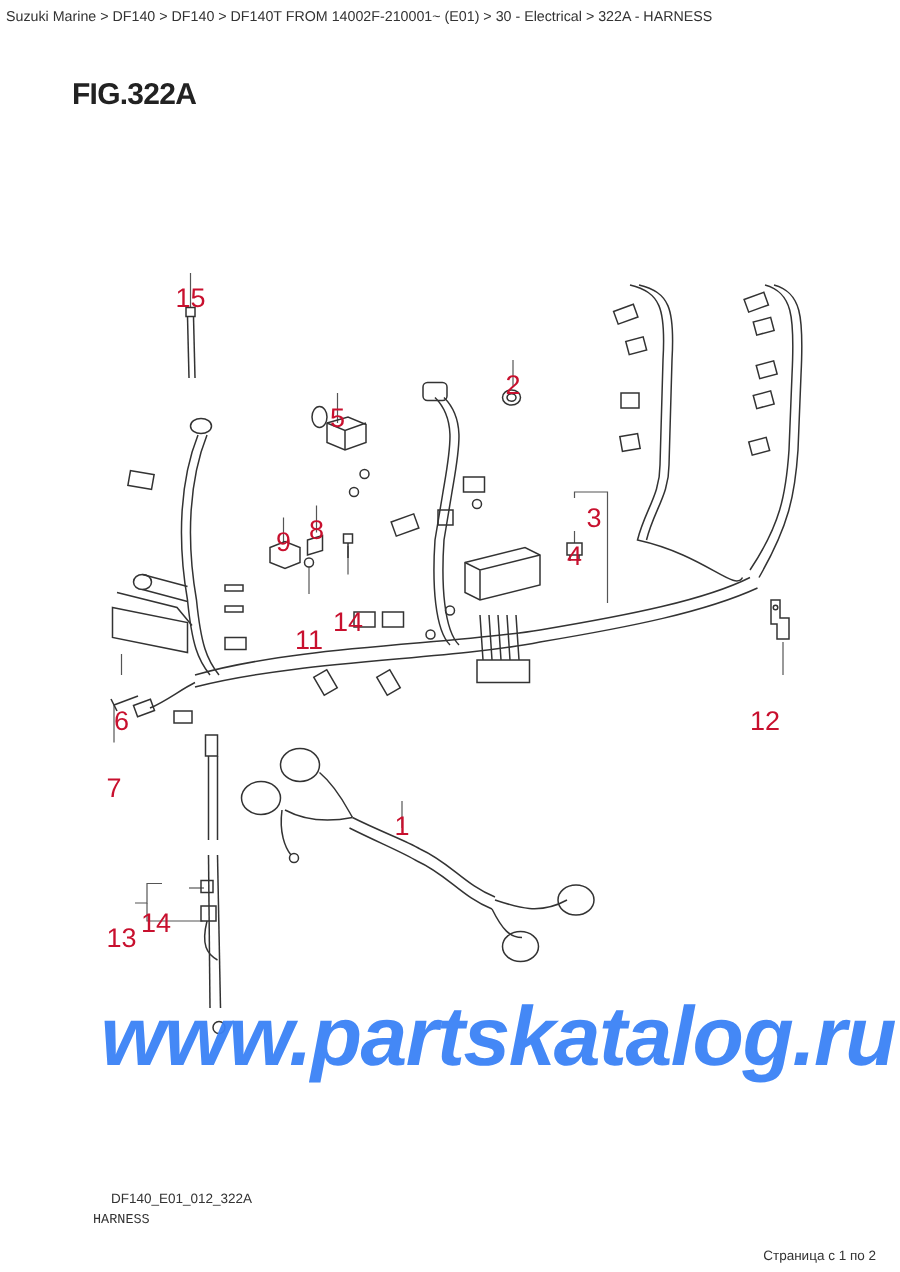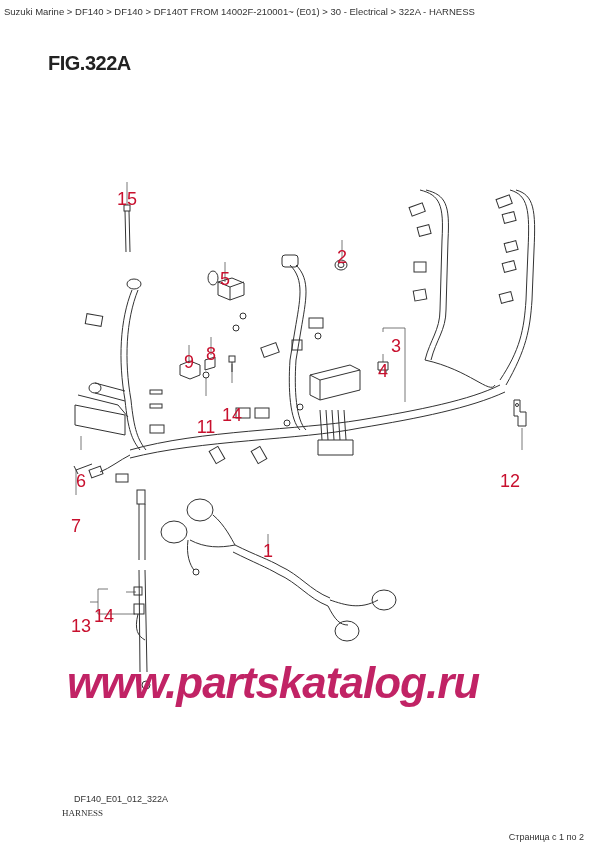--- a/index.html
+++ b/index.html
@@ -1,23 +1,23 @@
 <!DOCTYPE html>
 <html><head>
 <meta charset="utf-8">
 <style>
   html, body { margin:0; padding:0; background:#ffffff; }
   body { width:600px; height:848px; position:relative; overflow:hidden; font-family:"Liberation Sans", sans-serif; }
   .breadcrumb { position:absolute; left:4px; top:6px; font-size:9.5px; color:#333; white-space:nowrap; }
   .fig-title { position:absolute; left:48px; top:52px; font-size:20px; font-weight:bold; color:#222; font-family:"Liberation Sans", sans-serif; letter-spacing:-0.5px; }
   .diagram { position:absolute; left:0; top:0; width:600px; height:848px; }
   .callout { position:absolute; font-size:18px; color:#c8102e; font-family:"Liberation Sans", sans-serif; transform:translate(-50%,-50%);margin-top:24px; }
-  .watermark { position:absolute; left:67px; top:658px; font-size:44px; font-weight:bold; font-style:italic; color:#be185d; font-family:"Liberation Sans", sans-serif; letter-spacing:-1px; white-space:nowrap; opacity:0.95; }
+  .watermark { position:absolute; left:67px; top:658px; font-size:56px; font-weight:bold; font-style:italic; color:#3b82f6; font-family:"Liberation Sans", sans-serif; letter-spacing:-1px; white-space:nowrap; opacity:0.95; }
   .footer-code { position:absolute; left:62px; top:794px; font-size:9px; color:#333; font-family:"Liberation Sans", sans-serif;margin-left:12px; }
-  .footer-name { position:absolute; left:62px; top:808px; font-size:9px; color:#333; font-family:Liberation Serif, serif; }
+  .footer-name { position:absolute; left:62px; top:808px; font-size:9px; color:#333; font-family:Liberation Mono, monospace; }
   .pager { position:absolute; right:16px; top:832px; font-size:9px; color:#333; font-family:"Liberation Sans", sans-serif; }
 </style>
 </head>
 <body>
 
 <div class="breadcrumb">Suzuki Marine &gt; DF140 &gt; DF140 &gt; DF140T FROM 14002F-210001~ (E01) &gt; 30 - Electrical &gt; 322A - HARNESS</div>
 
 <div class="fig-title">FIG.322A</div>
 
 <svg class="diagram" viewBox="0 0 600 848" xmlns="http://www.w3.org/2000/svg" fill="none" stroke="#333" stroke-width="1">

